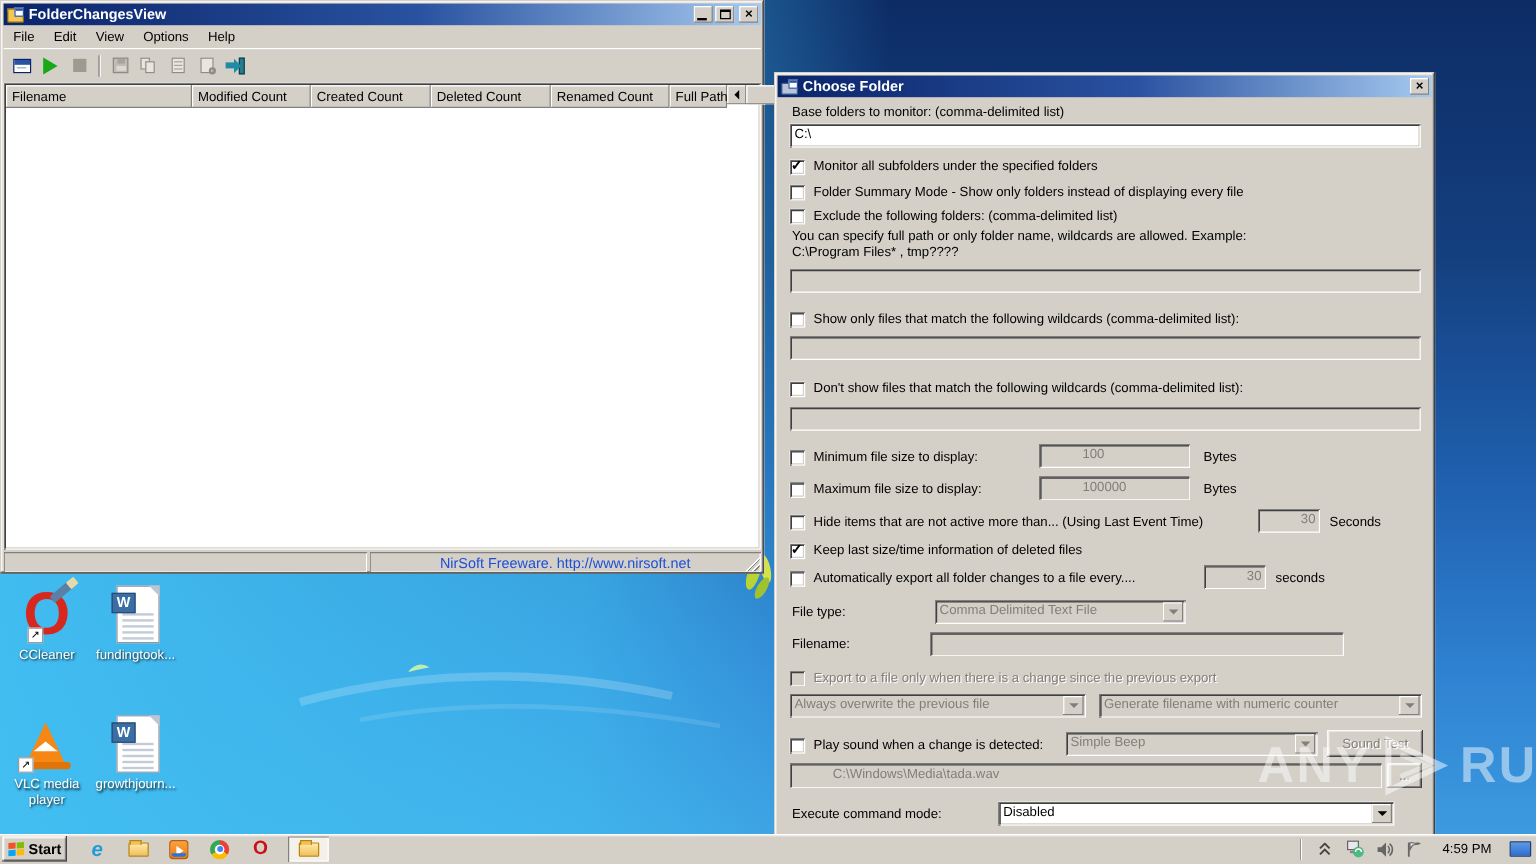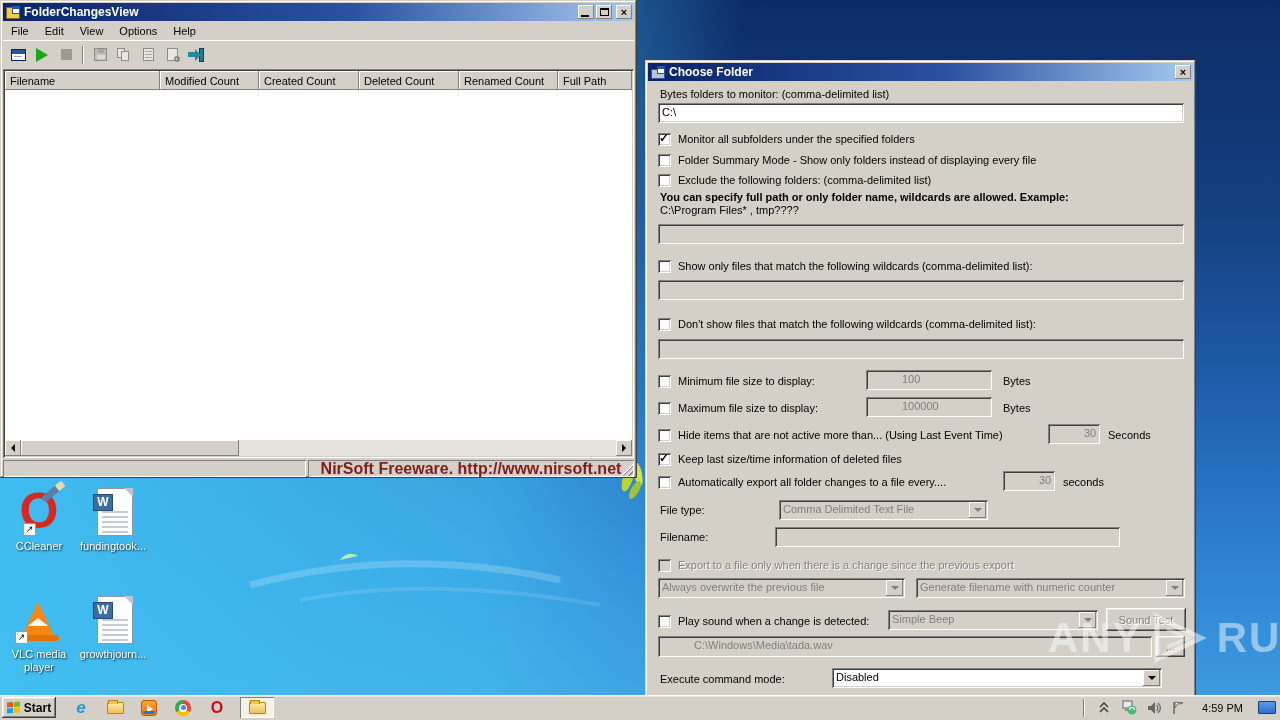--- a/index.html
+++ b/index.html
@@ -64,33 +64,33 @@
   .ic-find { width:11px; height:13px; background:#e9e6e0; border:1px solid #8f8c85; position:relative; }
   .ic-find i { position:absolute; right:-3px; bottom:-2px; width:6px; height:6px; border:2px solid #8f8c85; border-radius:50%; background:transparent; }
   .ic-exit { position:relative; width:16px; height:14px; }
   .ic-exit i { position:absolute; right:0; top:0; width:5px; height:14px; background:#2a7a8c; border:1px solid #0c4452; }
   .ic-exit u { position:absolute; left:0; top:4px; width:8px; height:5px; background:#1f8ca4; }
   .ic-exit s { position:absolute; left:7px; top:1px; width:0; height:0; text-decoration:none;
     border-left:6px solid #1f8ca4; border-top:6px solid transparent; border-bottom:6px solid transparent; }
 
   .listview { position:absolute; left:0; top:66px; width:631px; height:389px; background:#fff;
     box-shadow: inset 1px 1px 0 #808080, inset -1px -1px 0 #fff, inset 2px 2px 0 #404040, inset -2px -2px 0 #d4d0c8;
-    display:flex; flex-direction:column; padding:2px; }
+    display:flex; flex-direction:row; padding:2px; }
   .hdr-row { display:flex; height:19px; flex:none; }
   .hdr-cell { height:19px; display:flex; align-items:center; padding-left:5px; flex:none; }
   .list-body { flex:1; background:#fff; }
   .hscroll { height:16px; flex:none; display:flex; background:#e6e3dc; position:relative; }
   .sb-btn { width:16px; height:16px; flex:none; display:flex; align-items:center; justify-content:center; }
   .arr-left { width:0; height:0; border-right:4px solid #000; border-top:4px solid transparent; border-bottom:4px solid transparent; }
   .arr-right { width:0; height:0; border-left:4px solid #000; border-top:4px solid transparent; border-bottom:4px solid transparent; }
   .sb-thumb { position:absolute; left:16px; top:0; width:218px; height:16px; }
 
   .statusbar { position:absolute; left:0; top:455px; width:631px; height:19px; display:flex; gap:2px; align-items:stretch; padding-top:2px; }
   .status-pane { box-shadow: inset 1px 1px 0 #808080, inset -1px -1px 0 #fff; display:flex; align-items:center; justify-content:center; }
-  .nirsoft { color:#7f1d1d; font-weight:bold; font-size:16px; white-space:nowrap; }
+  .nirsoft { color:#1d4ed8; font-weight:normal; font-size:12px; white-space:nowrap; }
   .grip { position:absolute; right:1px; bottom:1px; width:12px; height:12px;
     background:linear-gradient(135deg, transparent 0 50%, #fff 50% 56%, #808080 56% 62%, transparent 62% 72%, #fff 72% 78%, #808080 78% 84%, transparent 84% 94%, #fff 94% 100%); }
 
   
   .lbl { position:absolute; white-space:nowrap; }
   .field { position:absolute; height:20px; background:#fff; padding:3px 4px 0 4px; font-size:11px; white-space:nowrap; overflow:hidden;
     box-shadow: inset 1px 1px 0 #808080, inset -1px -1px 0 #ffffff, inset 2px 2px 0 #404040, inset -2px -2px 0 #d4d0c8; }
   .field.dis { background:#d4d0c8; color:#827f7a;padding-left:36px; }
   .cb { position:absolute; display:flex; align-items:center; gap:7px; height:14px; }
   .cbbox { width:13px; height:13px; background:#fff; flex:none; position:relative;
@@ -360,39 +360,39 @@
             <span class="pane">
               <i></i>
             </span>
           </div>
         <div class="t-text">Choose Folder</div>
         <div class="tb-btn raised-thin">
             <span class="glyph-x">×</span>
           </div>
       </div>
 
-      <div class="lbl" style="left:12px; top:25px;">Bytes folders to monitor:  (comma-delimited list)</div>
+      <div class="lbl" style="left:12px; top:25px;">Base folders to monitor:  (comma-delimited list)</div>
       <div class="field" style="left:10px; top:40px; width:526px;">C:\</div>
 
       <div class="cb" style="left:10px; top:69px;">
         <span class="cbbox">
             <span class="mark">✓</span>
           </span>
         <span class="cblbl">Monitor all subfolders under the specified folders</span>
       </div>
       <div class="cb" style="left:10px; top:110px;">
         <span class="cbbox"></span>
           <span class="cblbl">Exclude the following folders: (comma-delimited list)</span>
       </div>
       <div class="cb" style="left:10px; top:90px;">
         <span class="cbbox"></span>
           <span class="cblbl">Folder Summary Mode - Show only folders instead of displaying every file</span>
       </div>
 
-      <div class="lbl" style="left:12px; top:128px;font-weight:bold;">You can specify full path or only folder name, wildcards are allowed. Example:</div>
+      <div class="lbl" style="left:12px; top:128px;">You can specify full path or only folder name, wildcards are allowed. Example:</div>
       <div class="lbl" style="left:12px; top:141px;">C:\Program Files* , tmp????</div>
       <div class="field dis" style="left:10px; top:161px; width:526px;"></div>
 
       <div class="cb" style="left:10px; top:196px;">
         <span class="cbbox"></span>
           <span class="cblbl">Show only files that match the following wildcards (comma-delimited list):</span>
       </div>
       <div class="field dis" style="left:10px; top:217px; width:526px;"></div>
 
       <div class="cb" style="left:10px; top:254px;">

